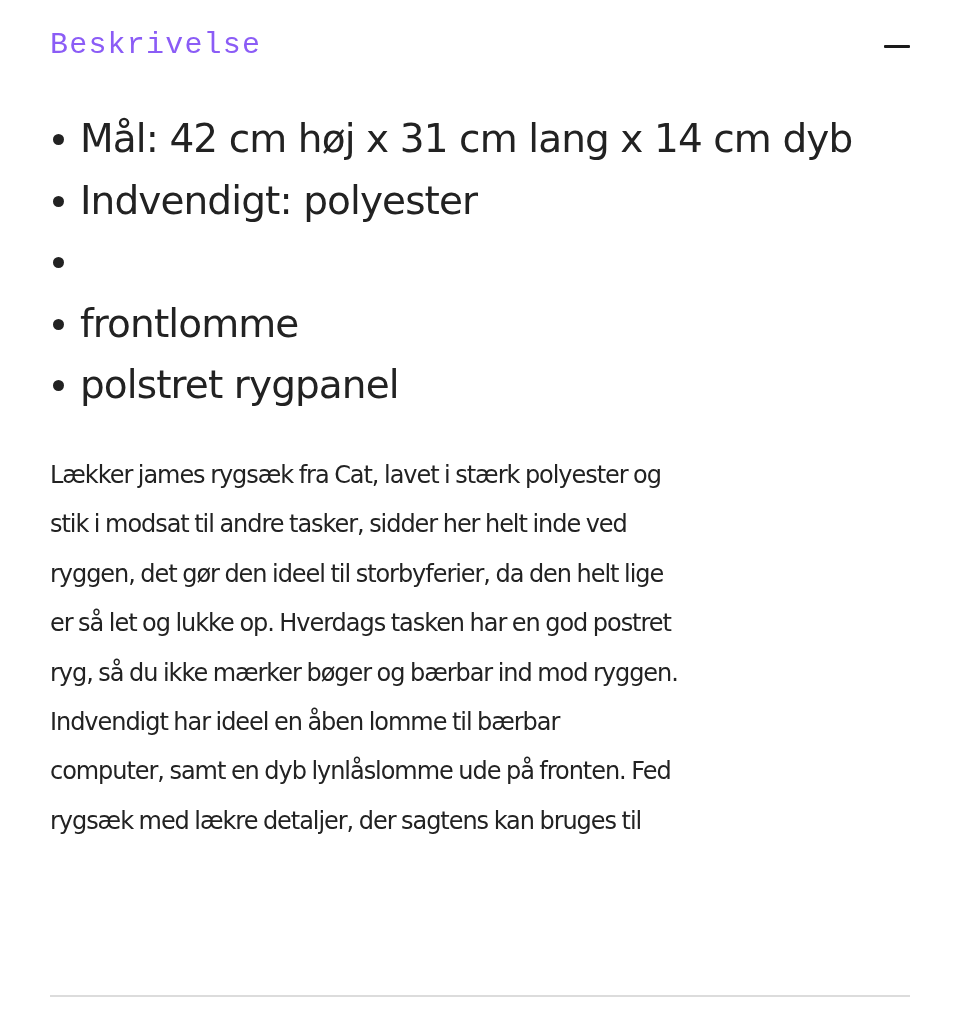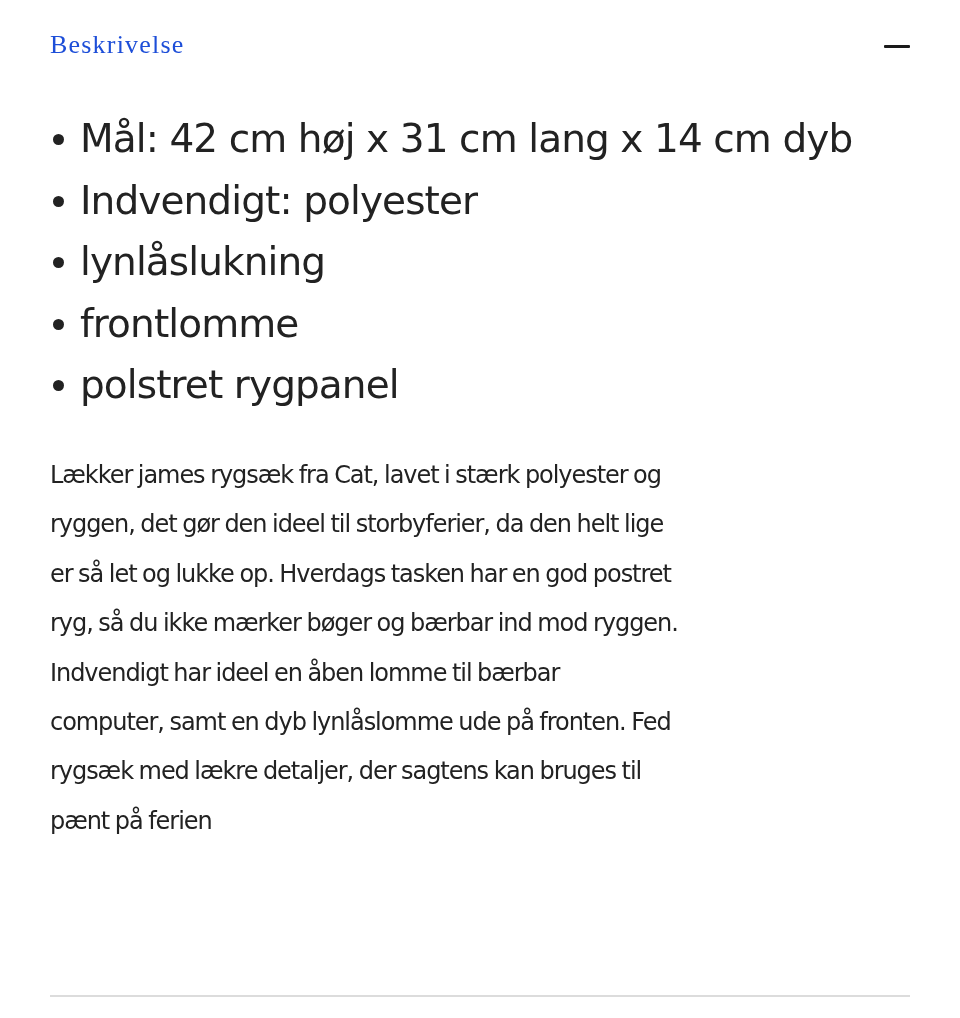--- a/index.html
+++ b/index.html
@@ -22,25 +22,25 @@
       width: 860px;
     }
     .accordion-header {
       position: relative;
       height: 92px;
       display: flex;
       align-items: center;
       cursor: pointer;
     }
     .accordion-title {
-      font-size: 26px;
+      font-size: 30px;
       letter-spacing: 1.2px;
-      color: #1d4ed8;
+      color: #8b5cf6;
       margin-top: -2px;
-      font-family: Liberation Serif, serif;
+      font-family: Liberation Mono, monospace;
     }
     .minus-icon {
       position: absolute;
       right: 0;
       top: 45px;
       width: 26px;
       height: 3px;
       background: #1a1a1a;
       border-radius: 1px;
     }
@@ -110,37 +110,36 @@
     <li class="bullet-item">
       <span class="bullet-dot"></span>
       <span>Mål: 42 cm høj x 31 cm lang x 14 cm dyb</span>
     </li>
     <li class="bullet-item">
       <span class="bullet-dot"></span>
       <span>Indvendigt: polyester</span>
     </li>
     <li class="bullet-item">
       <span class="bullet-dot"></span>
-      <span>lynlåslukning</span>
     </li>
     <li class="bullet-item">
       <span class="bullet-dot"></span>
       <span>frontlomme</span>
     </li>
     <li class="bullet-item">
       <span class="bullet-dot"></span>
       <span>polstret rygpanel</span>
     </li>
   </ul>
 
   <p class="description">
     <span class="line">Lækker james rygsæk fra Cat, lavet i stærk polyester og</span>
+    <span class="line">stik i modsat til andre tasker, sidder her helt inde ved</span>
     <span class="line">ryggen, det gør den ideel til storbyferier, da den helt lige</span>
     <span class="line">er så let og lukke op. Hverdags tasken har en god postret</span>
     <span class="line">ryg, så du ikke mærker bøger og bærbar ind mod ryggen.</span>
     <span class="line">Indvendigt har ideel en åben lomme til bærbar</span>
     <span class="line">computer, samt en dyb lynlåslomme ude på fronten. Fed</span>
     <span class="line">rygsæk med lækre detaljer, der sagtens kan bruges til</span>
-    <span class="line">pænt på ferien</span>
   </p>
 
   <div class="divider"></div>
 </div>
 
 </body></html>

